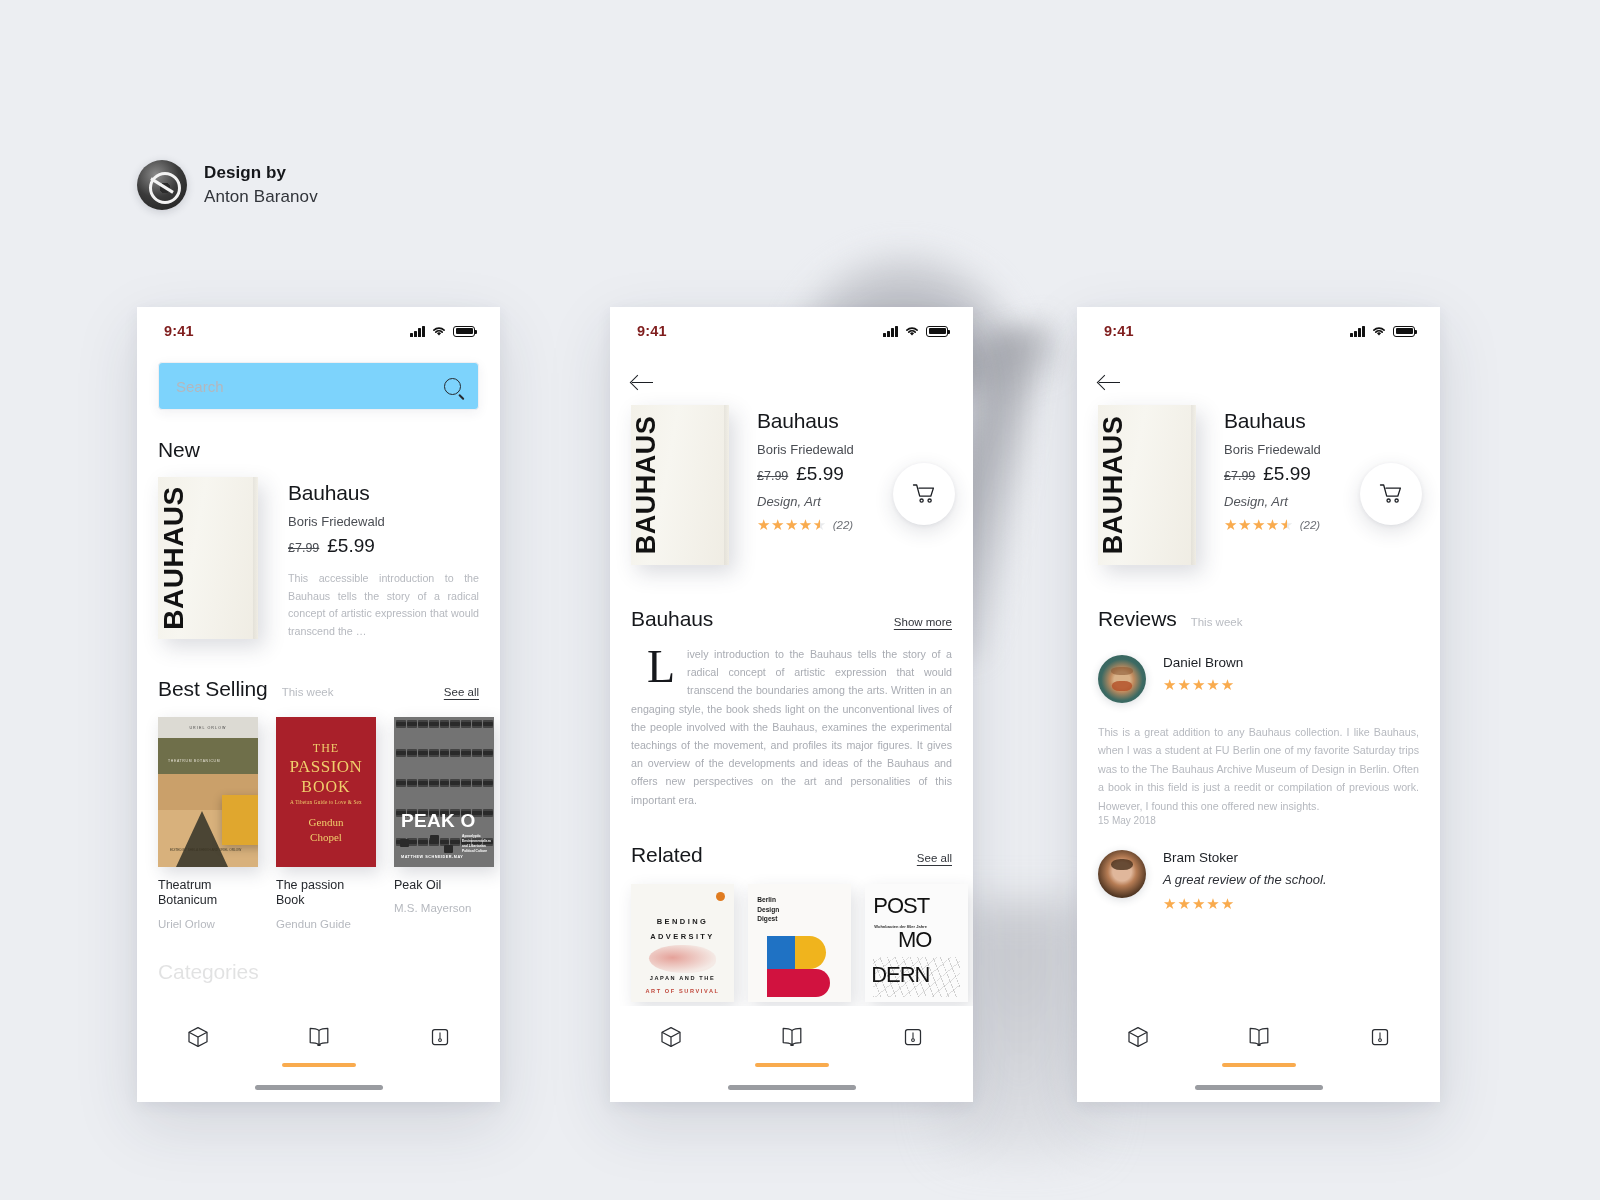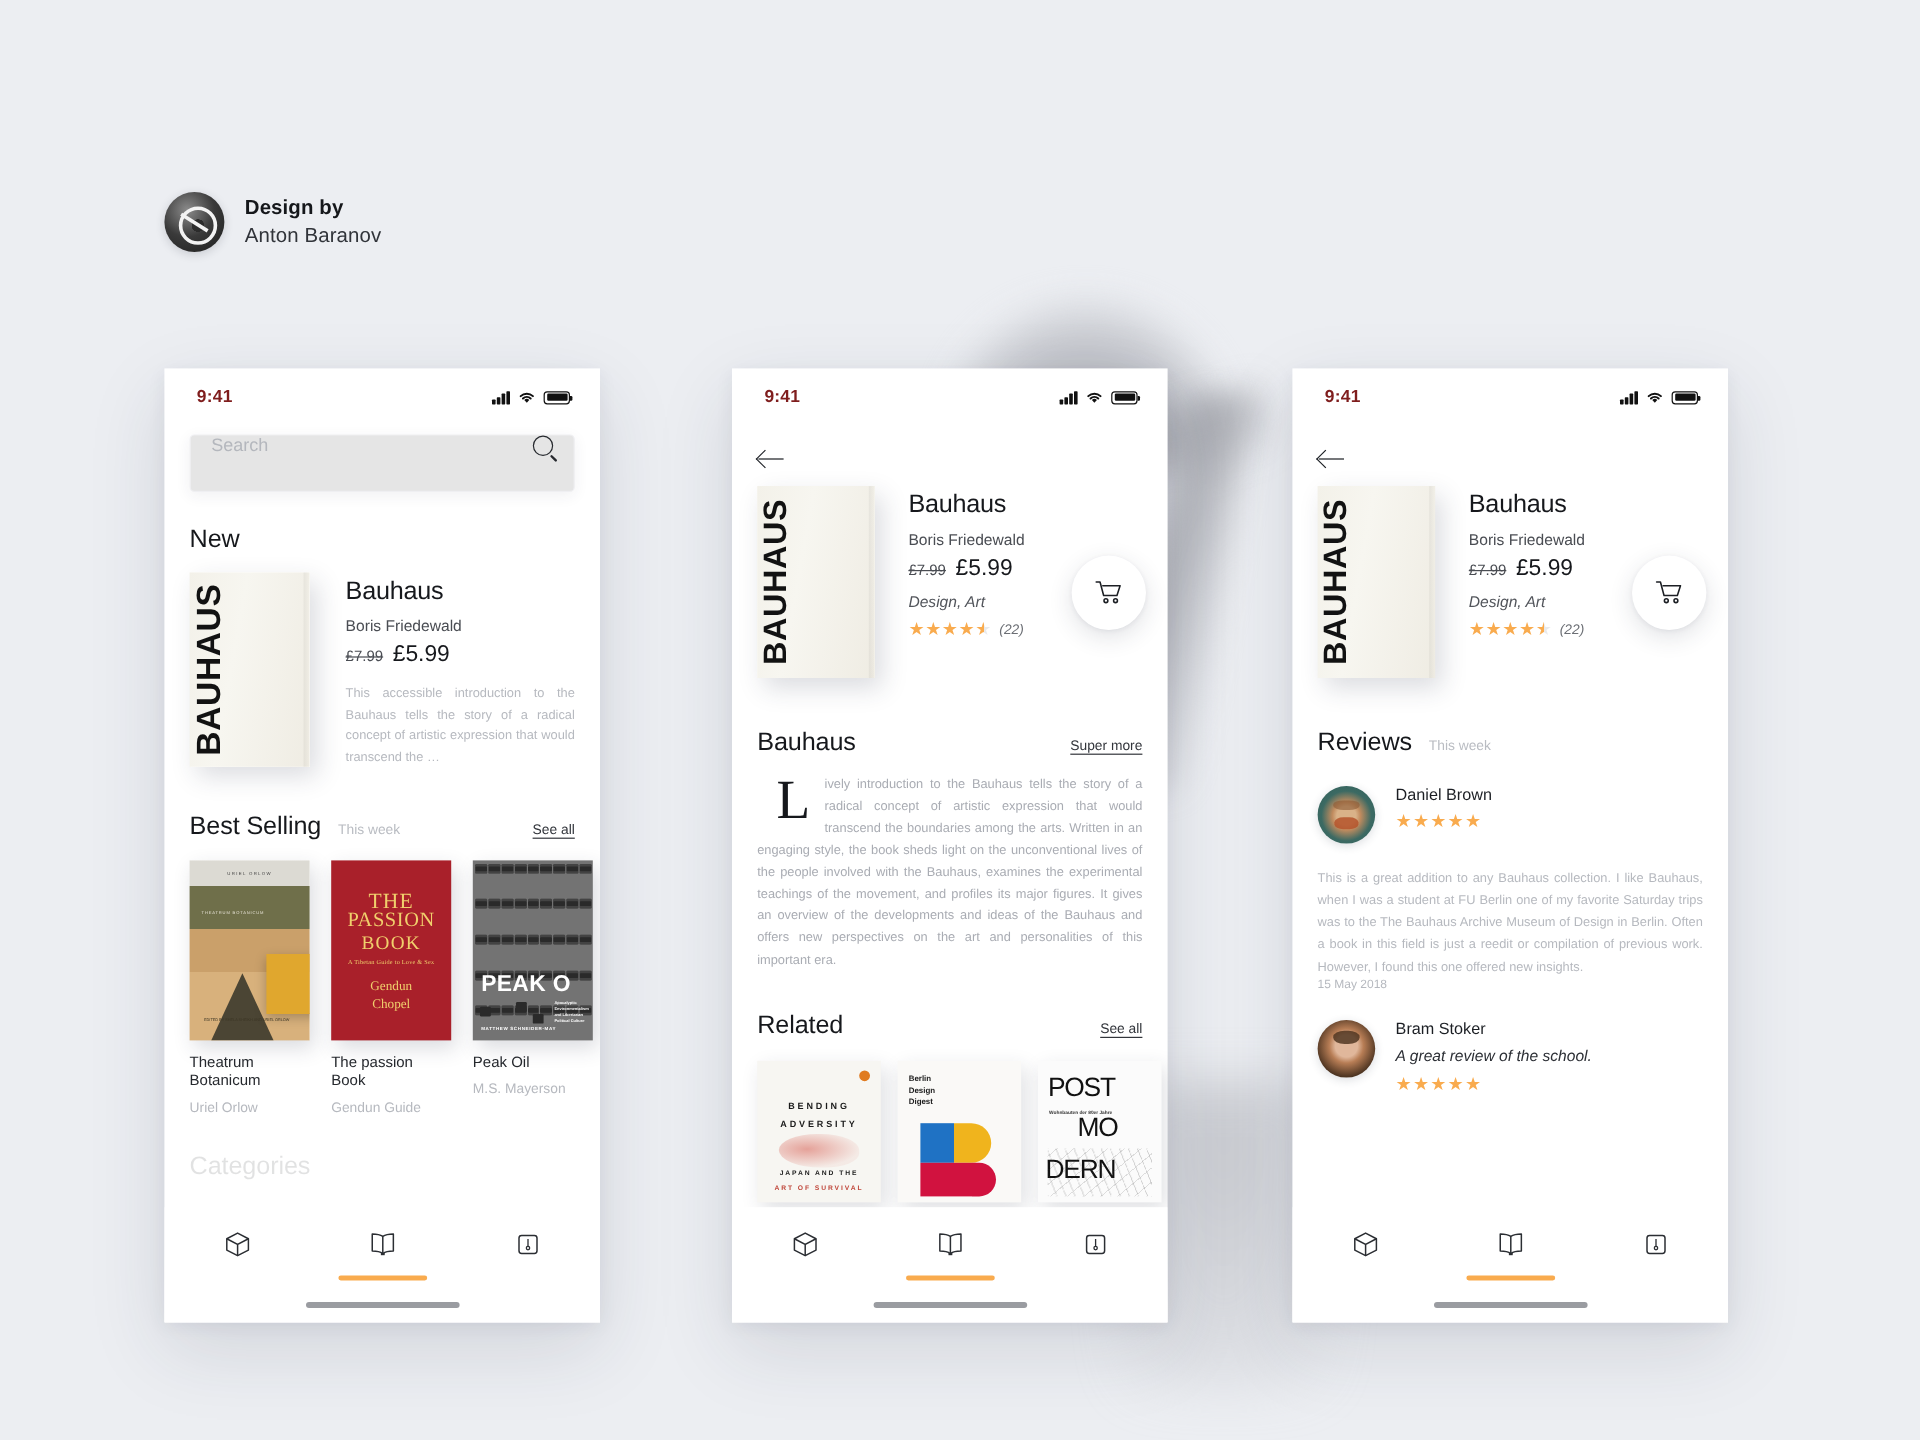--- a/index.html
+++ b/index.html
@@ -101,24 +101,24 @@
   
   .screen-body { position: relative; height: 747px; }
   .pad { padding: 0 21px; }
   .section-head { display: flex; align-items: baseline; }
   .section-title { font-size: 21px; font-weight: 400; color: #16181c; letter-spacing: -.1px; }
   .section-sub { font-size: 11.5px; color: #b9bcc2; margin-left: 14px; }
   .see-all { margin-left: auto; font-size: 11.5px; color: #32353b; text-decoration: underline; text-underline-offset: 2.5px; }
 
   
   .searchbar {
-    margin: 7px 21px 0; height: 48px; background: #e5e5e5;
+    margin: 7px 21px 0; height: 48px; background: #7dd3fc;
     border: 1px solid #efeff2; border-radius: 4px;
     box-shadow: 0 3px 12px rgba(40,48,70,.065);
-    display: flex; align-items: flex-start; padding: 0 17px;
+    display: flex; align-items: center; padding: 0 17px;
   }
   .search-input { flex: 1; border: none; outline: none; font-family: inherit; font-size: 15px; color: #3a3d43; background: transparent; }
   .search-input::placeholder { color: #b4b7bd; }
   .mag { width: 17px; height: 17px; border: 1.6px solid #26292e; border-radius: 50%; position: relative; flex: none; }
   .mag::after { content:""; position:absolute; right:-5px; bottom:-4px; width:7px; height:1.7px; background:#26292e; transform: rotate(45deg); border-radius: 2px; }
 
   
   .bauhaus-cover {
     background: linear-gradient(100deg,#f3f1e9 0%,#f7f6f0 38%,#efece3 100%);
     position: relative; flex: none;
@@ -157,21 +157,21 @@
   .cv-theatrum { background: linear-gradient(180deg,#dcdad3 0 14%, #6f6f4a 14% 38%, #caa06a 38% 62%, #d8b17c 62% 100%); }
   .cv-theatrum .tri { position:absolute; left:18%; bottom:0; width:0; height:0; border-left:26px solid transparent; border-right:26px solid transparent; border-bottom:56px solid #4b4534; }
   .cv-theatrum .swatch { position:absolute; right:-8px; top:52%; width:44px; height:50px; background:#e0a72e; box-shadow:0 3px 9px rgba(0,0,0,.25); }
   .cv-theatrum .cap { position:absolute; left:0; right:0; top:6%; text-align:center; font-size:3.6px; letter-spacing:1.1px; color:#3d3d3d; }
   .cv-theatrum .cap2 { position:absolute; left:10%; top:28%; font-size:3.4px; letter-spacing:.7px; color:#e8e4d8; }
   .cv-theatrum .cap3 { position:absolute; left:12%; bottom:9%; font-size:3.2px; line-height:1.5; color:#3b3524; }
 
   
   .cv-passion { background: #a9202a; }
   .cv-passion .pt { position:absolute; left:0; right:0; text-align:center; color:#f0cf6c; font-family:"Liberation Serif", serif; }
-  .cv-passion .p1 { top:16%; font-size:18px; letter-spacing:1px; }
+  .cv-passion .p1 { top:16%; font-size:12px; letter-spacing:1px; }
   .cv-passion .p2 { top:27%; font-size:17px; letter-spacing:.5px; }
   .cv-passion .p3 { top:41%; font-size:16px; letter-spacing:1px; }
   .cv-passion .p4 { top:54%; font-size:5.2px; line-height:1.55; letter-spacing:.2px; }
   .cv-passion .p5 { top:66%; font-size:11px; }
   .cv-passion .p6 { top:76%; font-size:11px; }
 
   
   .cv-peak { background:#737373; }
   .cv-peak .barrels { position:absolute; inset:2% 1% 0 2%; display:grid; grid-template-columns: repeat(9, 1fr); gap:1.5px 1px; }
   .cv-peak .barrels i { display:block; height:8px; background:#2a2a2a; border-radius:1px; box-shadow: inset 0 2px 0 rgba(255,255,255,.12), inset 0 -2px 0 rgba(255,255,255,.12); }
@@ -501,21 +501,21 @@
           <path d="M2.5 3h3.2l3 11.2h11.1l2.6-8.1H8" fill="none" stroke="#1c1f24" stroke-width="1.3" stroke-linecap="round" stroke-linejoin="round"></path>
           <circle cx="10.6" cy="18.6" r="1.6" fill="none" stroke="#1c1f24" stroke-width="1.3"></circle>
           <circle cx="18.6" cy="18.6" r="1.6" fill="none" stroke="#1c1f24" stroke-width="1.3"></circle>
         </svg>
       </button>
     </div>
 
     <div class="pad" style="margin-top:42px">
       <div class="section-head">
         <span class="section-title">Bauhaus</span>
-        <span class="see-all">Super more</span>
+        <span class="see-all">Show more</span>
       </div>
       <div class="synopsis-body">
         <span class="dropcap">L</span><span>ively introduction to the Bauhaus tells the story of a radical concept of artistic expression that would transcend the boundaries among the arts. Written in an engaging style, the book sheds light on the unconventional lives of the people involved with the Bauhaus, examines the experimental teachings of the movement, and profiles its major figures. It gives an overview of the developments and ideas of the Bauhaus and offers new perspectives on the art and personalities of this important era.</span>
       </div>
     </div>
 
     <div class="pad" style="margin-top:34px">
       <div class="section-head">
         <span class="section-title">Related</span>
         <span class="see-all">See all</span>

